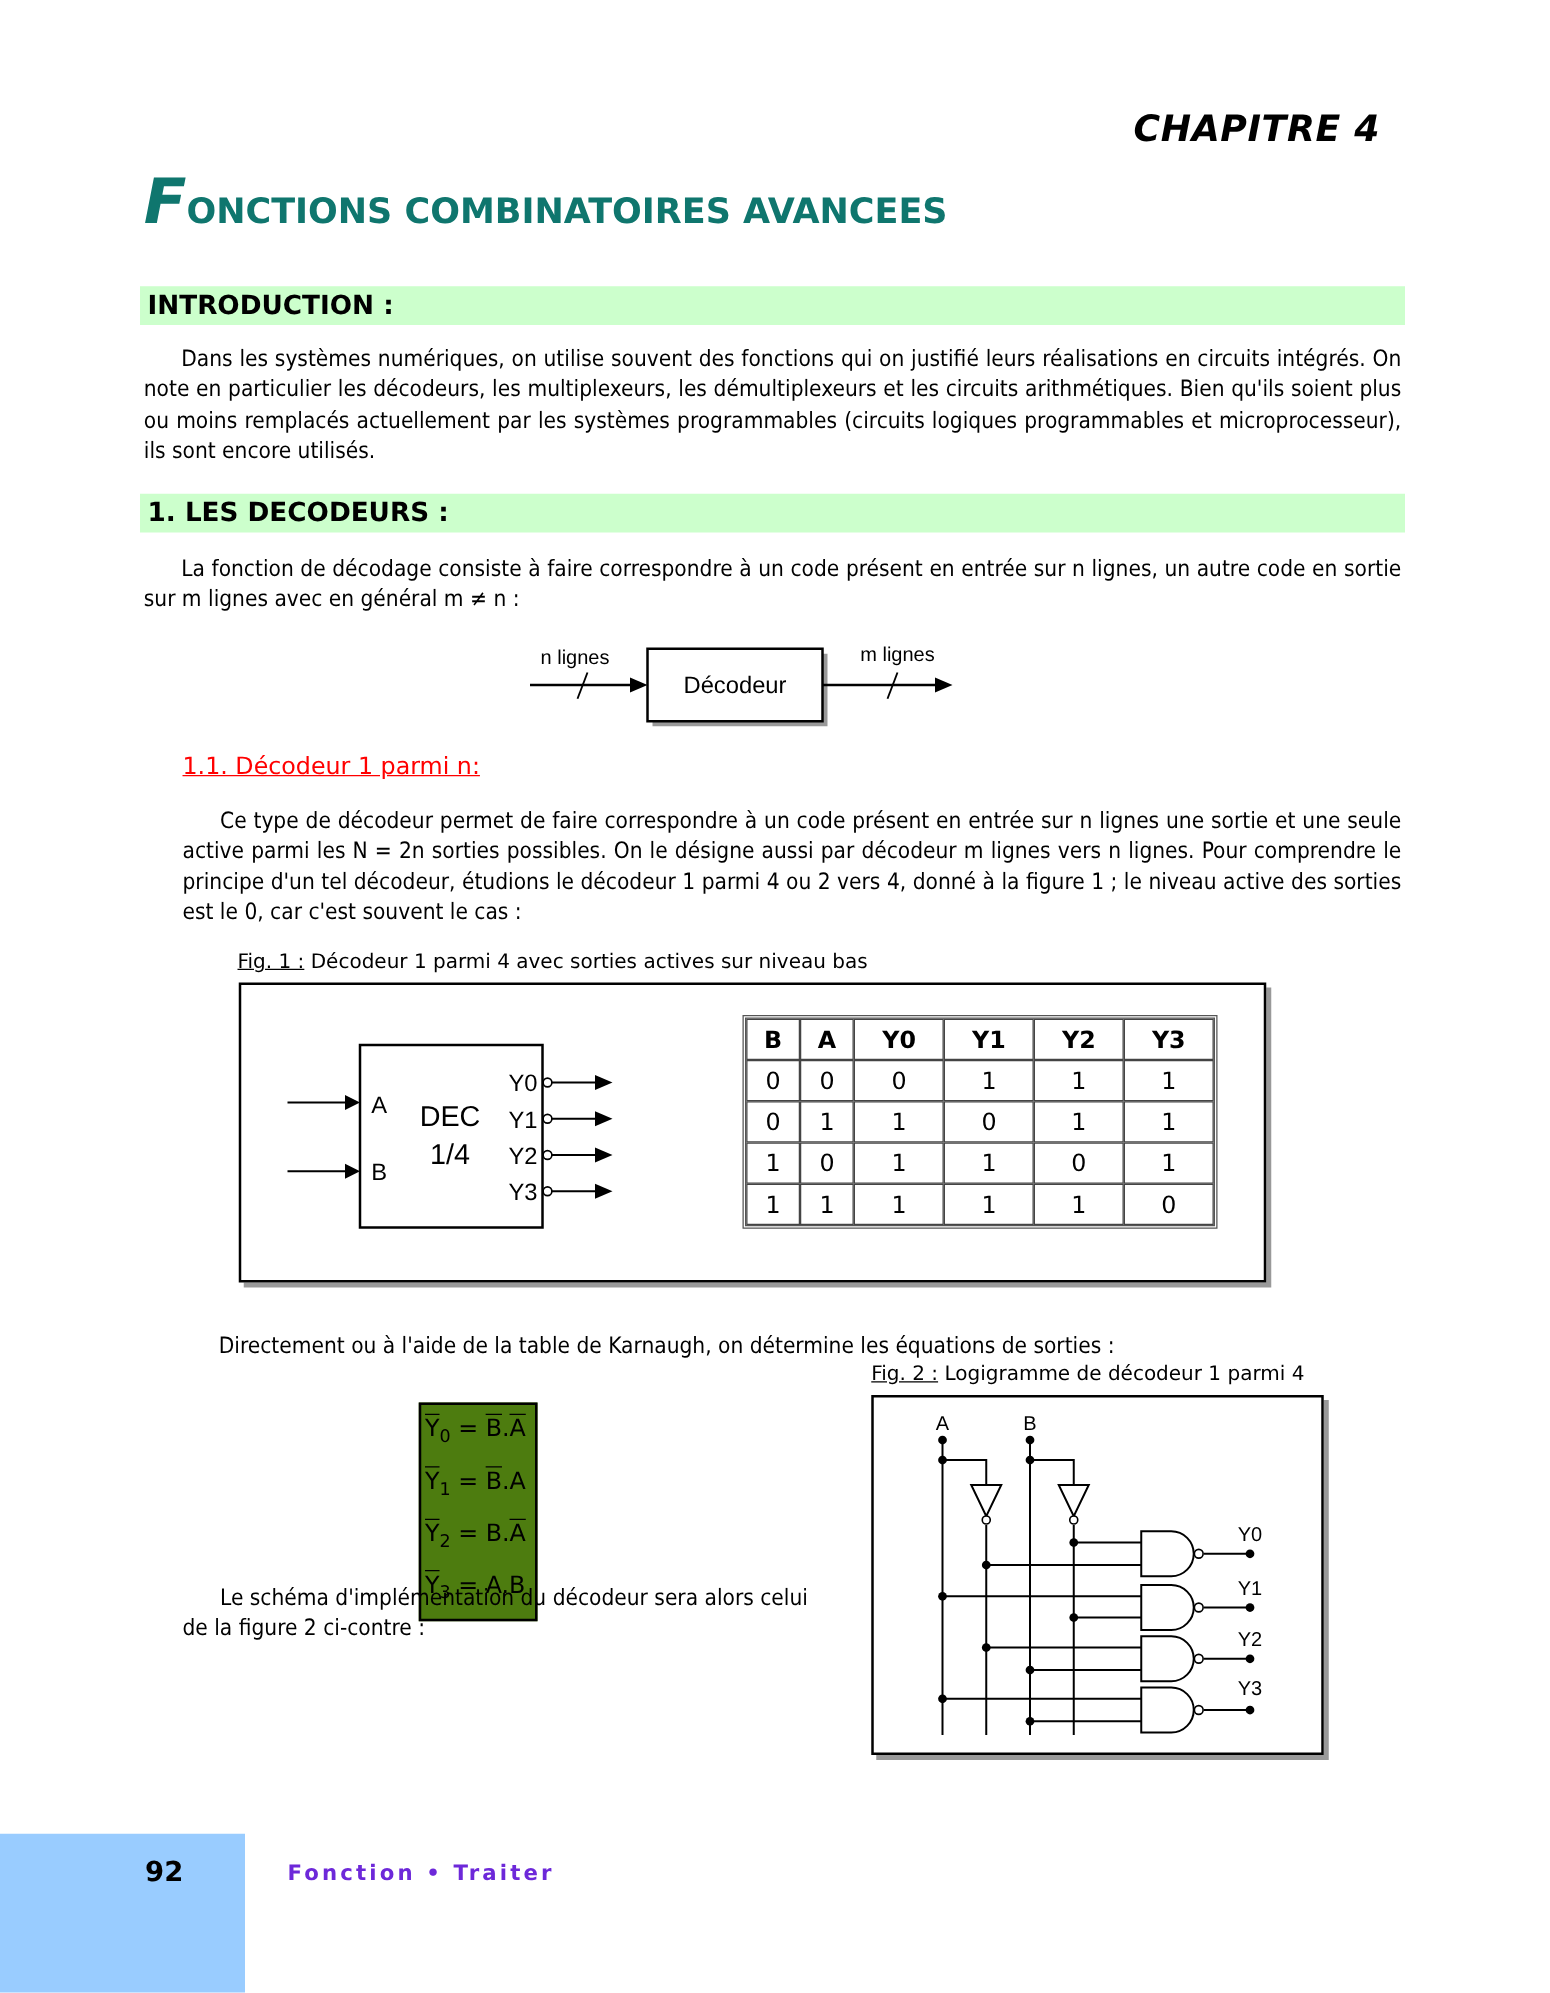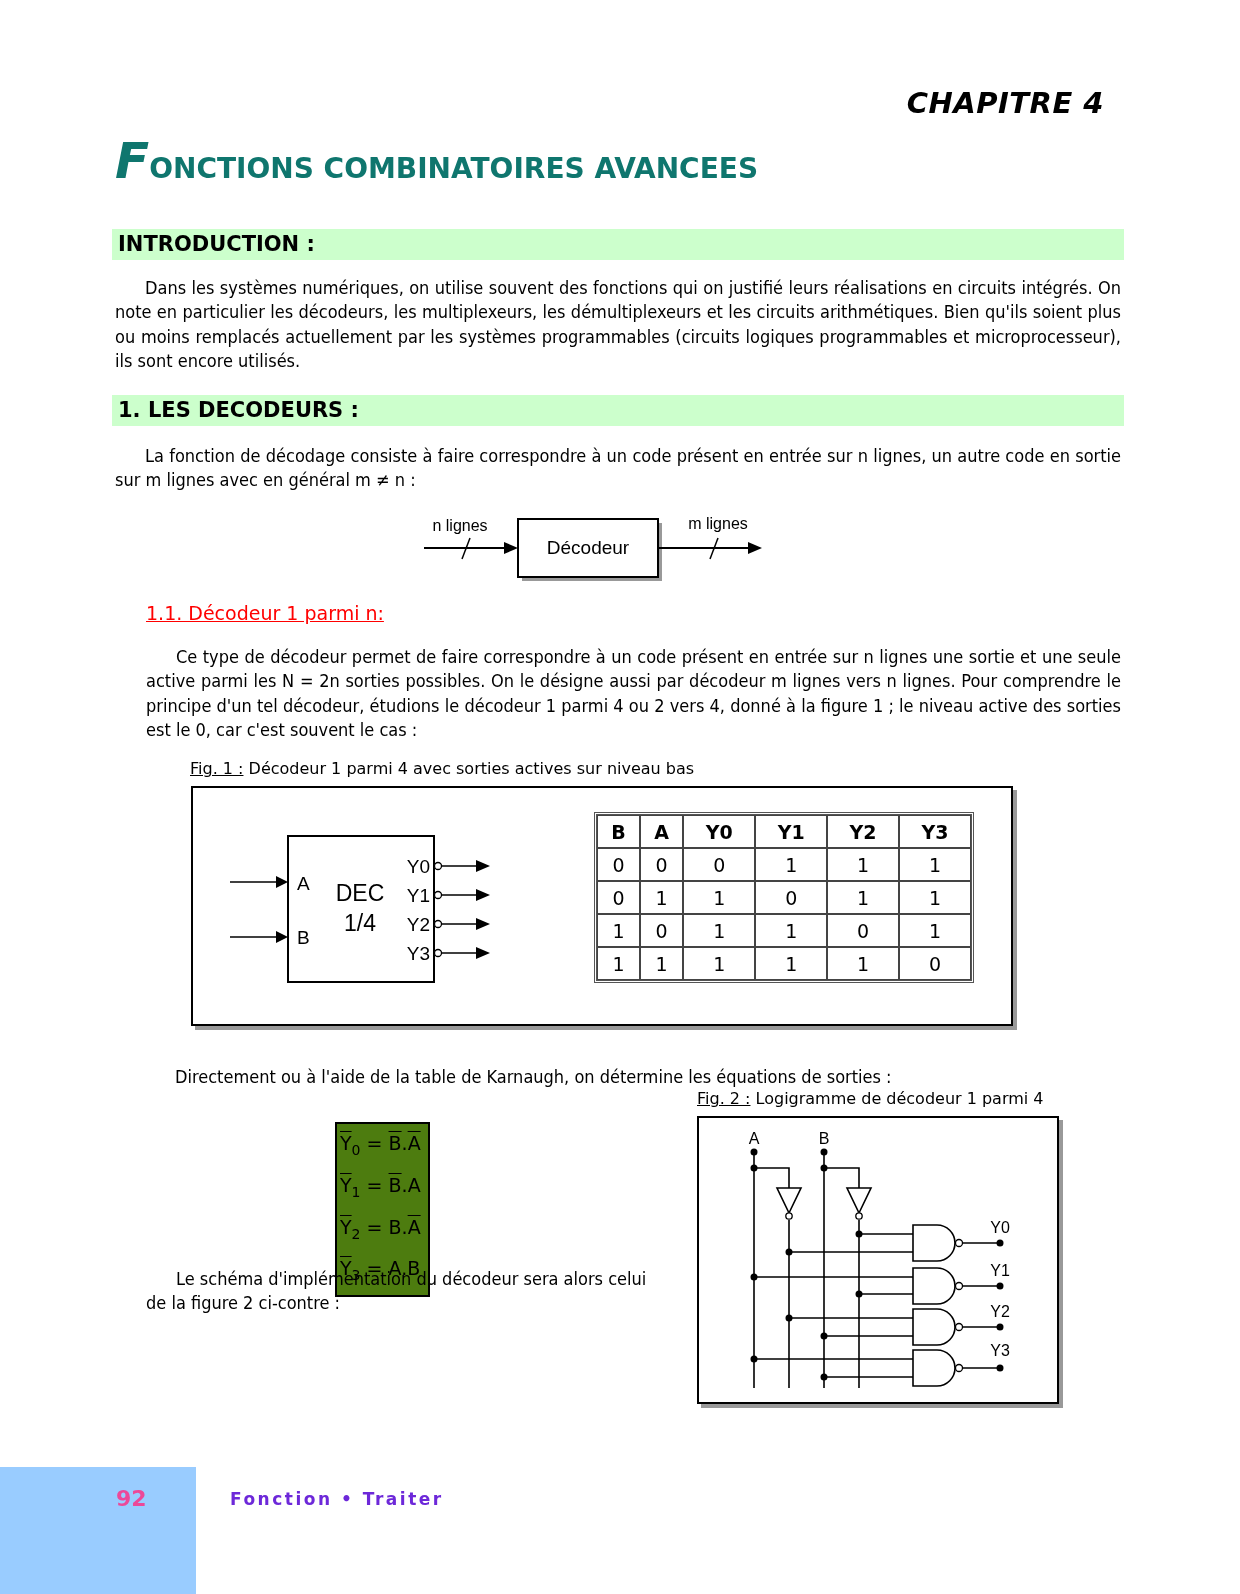--- a/index.html
+++ b/index.html
@@ -22,21 +22,21 @@
   .fig-box { border:2px solid #000; box-shadow:4px 4px 0 #999; background:#fff; }
   table.truth { border-collapse:separate; border-spacing:0; border:3px double #555;
                 font-size:19px; text-align:center; }
   table.truth td { border:1px solid #444; height:29px; }
   table.truth .hdr { background:#dddddd; font-weight:bold; }
   table.truth .sub { font-weight:bold; }
   .eq-box { left:335px; top:1122px; width:88px; background:#4d7c0f; border:2px solid #000;
             font-size:19px; padding:2px 0 2px 3px; line-height:35px; }
   .ov { text-decoration:overline; }
   .footer-block { left:0; top:1467px; width:196px; height:127px; background:#99ccff; }
-  .page-num { left:116px; top:1486px; color:#ec4899; font-weight:bold; font-size:22px; }
+  .page-num { left:116px; top:1486px; color:#000000; font-weight:bold; font-size:22px; }
   .footer-text { left:230px; top:1489px; color:#6d28d9; font-weight:bold; font-size:17px; letter-spacing:2.5px; }
   svg text { font-family:"Liberation Sans", sans-serif; }
 </style>
 </head>
 <body>
 
 <div class="abs chapter">CHAPITRE 4</div>
 <div class="abs title">
   <span class="big">F</span><span>ONCTIONS COMBINATOIRES AVANCEES</span>
 </div>

